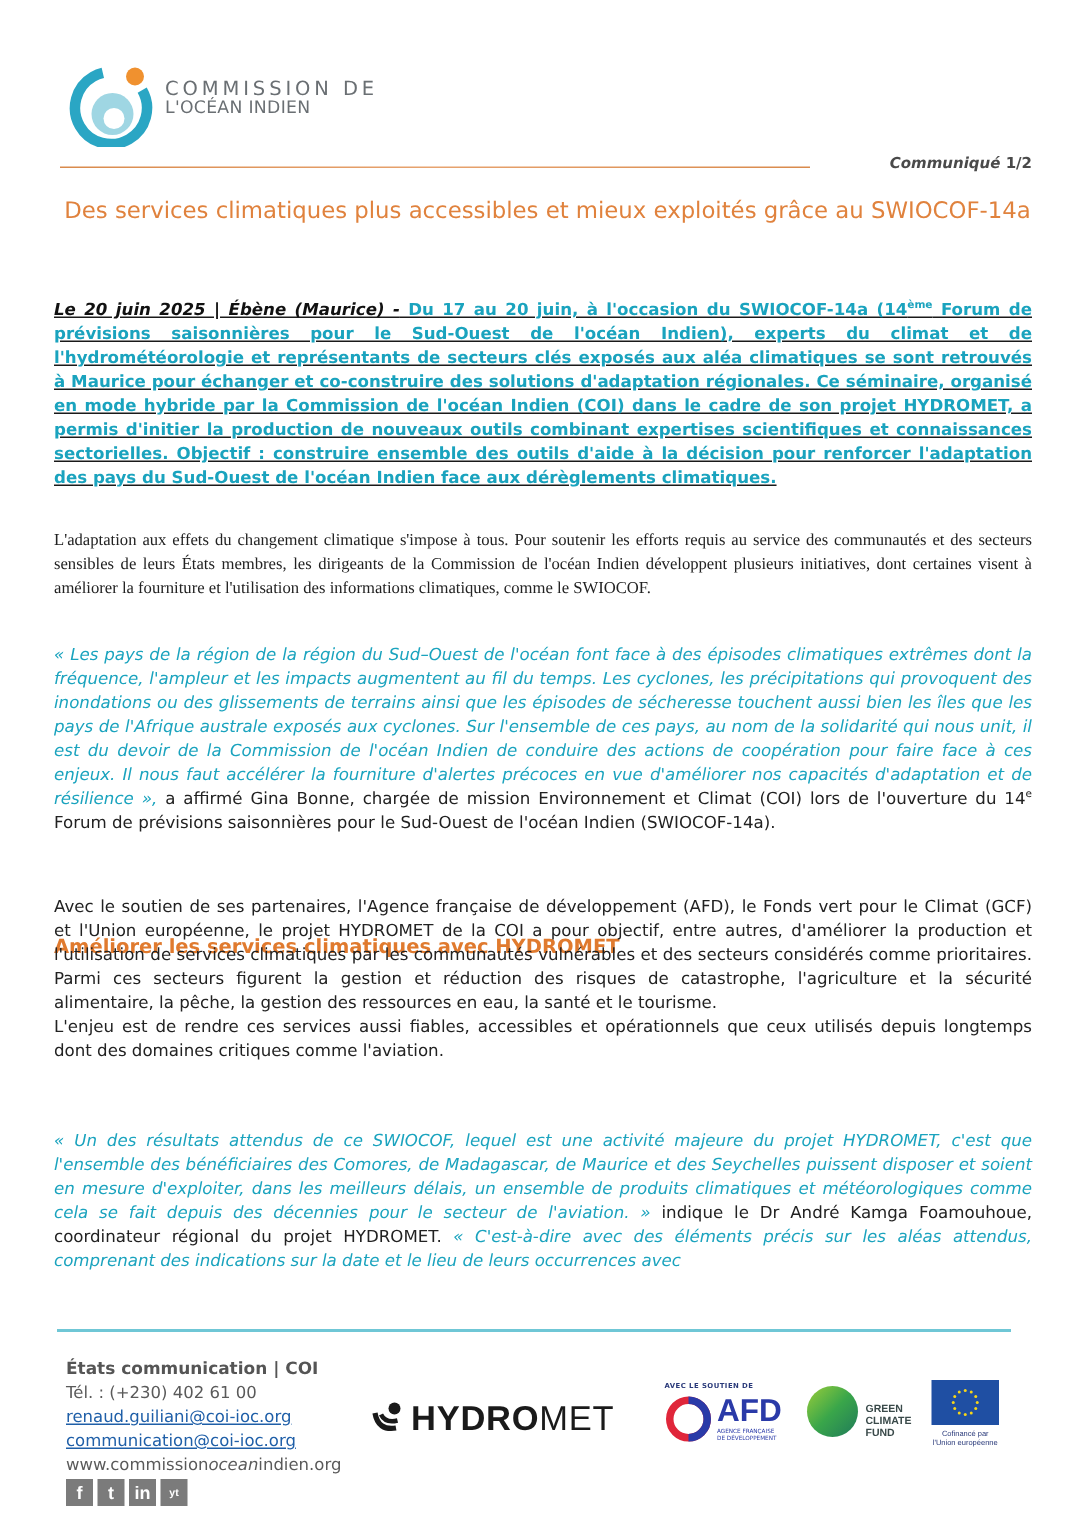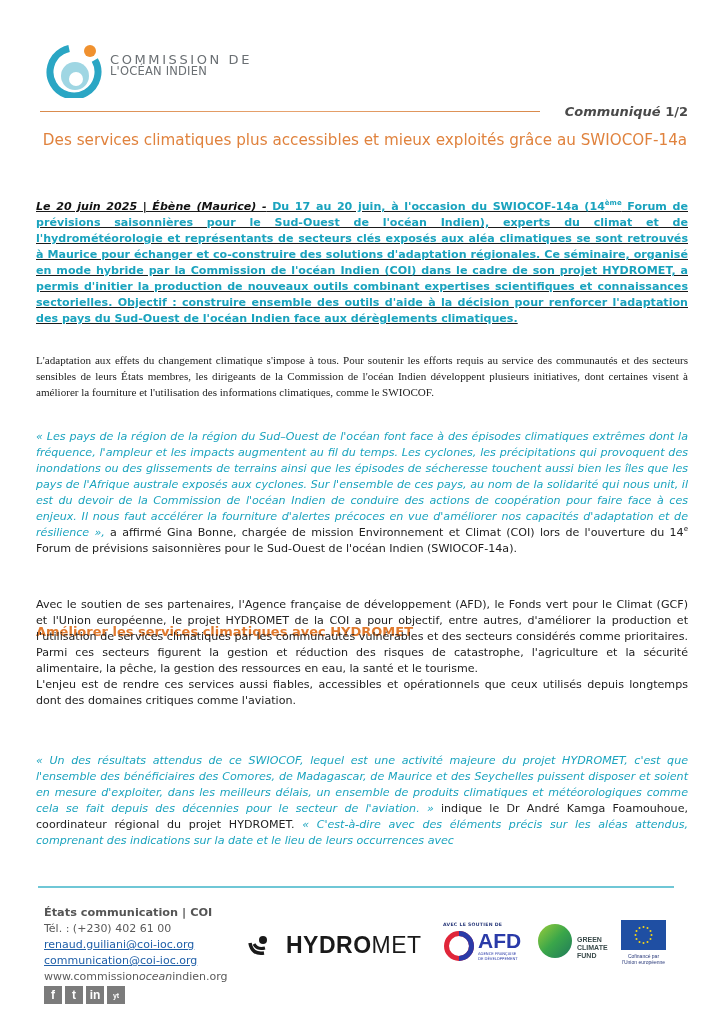--- a/index.html
+++ b/index.html
@@ -3,42 +3,42 @@
 <meta charset="utf-8">
 <style>
   html, body { margin:0; padding:0; background:#ffffff; }
   body { width:724px; height:1024px; position:relative; overflow:hidden; font-family:"DejaVu Sans", sans-serif; color:#1a1a1a; }
   .abs { position:absolute; }
   .logo { left:46px; top:40px; width:60px; height:58px; }
   .logo-text { left:110px; top:55px; color:#6a6f73; }
   .logo-l1 { font-size:13px; letter-spacing:2.6px; display:block; line-height:9px; }
   .logo-l2 { font-size:11.5px; letter-spacing:0.2px; display:block; line-height:14px; }
   .rule-top { left:40px; top:111px; width:500px; height:1px; background:linear-gradient(90deg,#d98a4c,#e7a36f,#d98a4c); }
-  .communique { right:36px; top:104px; font-size:13px; color:#4a4a4a; font-weight:bold; }
+  .communique { right:36px; top:104px; font-size:10px; color:#4a4a4a; font-weight:bold; }
   .communique i { font-style:italic; }
   .title { left:40px; width:650px; top:130px; text-align:center; color:#e0823d; font-size:15.2px; line-height:20px; }
   .body { left:36px; width:652px; font-size:11.1px; line-height:16px; text-align:justify; }
   .lead { top:199px;text-decoration:underline; }
   .lead .date { font-style:italic; font-weight:bold; color:#111; }
   .lead .intro { font-weight:bold; color:#1aa3be; }
   .p1 { top:352px; color:#222;font-family:Liberation Serif, serif; }
   .q1 { top:429px; }
   .teal-it { font-style:italic; color:#1aa3be; }
   .blk { color:#222; font-style:normal; }
   .h2 { left:36px; top:579px; font-size:13px; font-weight:bold; color:#e07a2e;margin-top:45px; }
   .p2 { top:597px; color:#222; }
   .q2 { top:753px; }
   .sup { font-size:7px; vertical-align:super; line-height:0; }
   .rule-bottom { left:38px; top:886px; width:636px; height:2px; background:#6fc7d6; }
   .contact { left:44px; top:905px; font-size:11px; line-height:16px; color:#5a5a5a; }
   .contact .unit { font-weight:bold; color:#555; font-size:11.3px; }
   .contact a { color:#1f5fa8; text-decoration:underline; }
   .social { left:44px; top:986px; display:flex; gap:3px; }
   .social span { width:18px; height:18px; background:#7b7b7b; color:#fff; font-weight:bold; font-size:12px; display:flex; align-items:center; justify-content:center; font-family:"Liberation Sans", sans-serif; }
-  .hydromet { left:248px; top:932px; display:flex; align-items:center; gap:12px; font-family:"Liberation Sans", sans-serif; font-size:23px; color:#1a1a1a; letter-spacing:0.5px; }
+  .hydromet { left:248px; top:932px; display:flex; gap:0; font-family:"Liberation Sans", sans-serif; font-size:23px; color:#1a1a1a; letter-spacing:0.5px; }
   .hydromet b { font-weight:900; }
   .afd { left:443px; top:922px; }
   .afd-small { font-size:4.6px; font-weight:bold; color:#2a3a7a; letter-spacing:0.3px; }
   .afd-main { display:flex; align-items:center; gap:3px; margin-top:3px; }
   .afd-text { font-family:"Liberation Sans", sans-serif; font-weight:bold; font-size:21px; color:#2a3aa8; line-height:20px; }
   .afd-sub { font-size:3.8px; color:#2a3aa8; line-height:5px; }
   .gcf { left:537px; top:922px; display:flex; align-items:center; gap:4px; }
   .gcf-text { font-family:"Liberation Sans", sans-serif; font-size:7px; line-height:8px; font-weight:bold; color:#3a4a4a; margin-top:14px; }
   .eu { left:621px; top:920px; display:flex; flex-direction:column; align-items:center; }
   .eu-flag { width:45px; height:30px; background:#1f4fa3; position:relative; }

